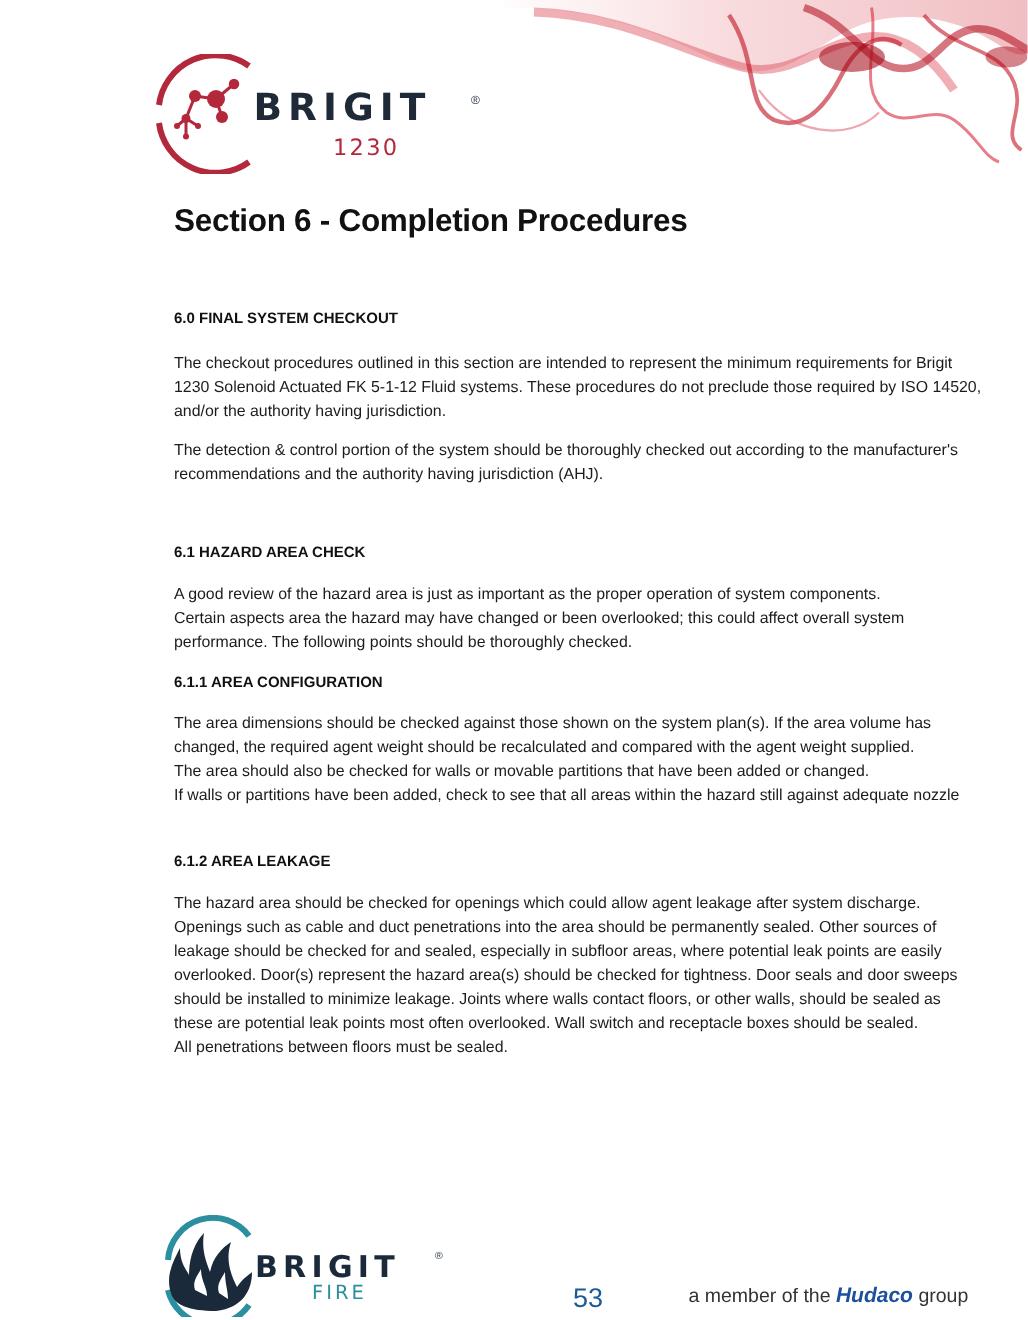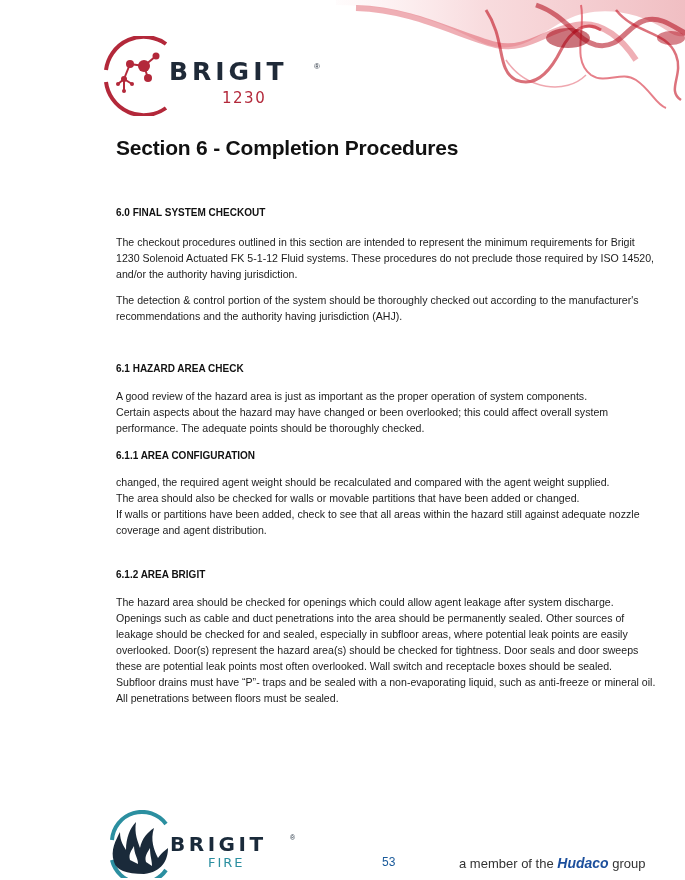--- a/index.html
+++ b/index.html
@@ -20,21 +20,21 @@
   .h { position:absolute; left:80px; font-size:10px; font-weight:bold; color:#111; margin:0;text-align:right; }
   .p { position:absolute; left:80px; width:560px; font-size:10.6px; line-height:16px;
        color:#1c1c1c; margin:0; }
   .p span { display:block; white-space:nowrap; }
   .footer-logo { position:absolute; left:70px; top:810px; width:200px; height:68px; }
   .fire-word { position:absolute; left:134px; top:832px; font-family:"DejaVu Sans", sans-serif;
                font-size:20px; letter-spacing:3.5px; font-weight:bold; color:#1a2a3a; }
   .fire-reg { position:absolute; left:254px; top:834px; font-size:7px; color:#1a2a3a; }
   .fire-sub { position:absolute; left:172px; top:855px; font-family:"DejaVu Sans", sans-serif;
               font-size:13px; letter-spacing:2px; color:#2b8fa0; }
-  .page-num { position:absolute; left:346px; top:855px; font-size:12px; color:#1a5a9a; }
+  .page-num { position:absolute; left:346px; top:855px; font-size:18px; color:#1a5a9a; }
   .member { position:absolute; left:423px; top:855px; font-size:13px; color:#333; }
   .member .hud { color:#1c4f9c; font-weight:bold; font-style:italic; font-size:14px; }
 </style>
 </head>
 <body>
 
 <div class="page">
   <div class="right-edge"></div>
 
   <svg class="smoke" viewBox="0 0 365 115">
@@ -92,40 +92,40 @@
     <span>and/or the authority having jurisdiction.</span>
   </p>
   <p class="p" style="top:292px;">
     <span>The detection &amp; control portion of the system should be thoroughly checked out according to the manufacturer's</span>
     <span>recommendations and the authority having jurisdiction (AHJ).</span>
   </p>
 
   <h2 class="h" style="top:363px;">6.1 HAZARD AREA CHECK</h2>
   <p class="p" style="top:388px;">
     <span>A good review of the hazard area is just as important as the proper operation of system components.</span>
-    <span>Certain aspects about the hazard may have changed or been overlooked; this could affect overall system</span>
-    <span>performance. The adequate points should be thoroughly checked.</span>
+    <span>Certain aspects area the hazard may have changed or been overlooked; this could affect overall system</span>
+    <span>performance. The following points should be thoroughly checked.</span>
   </p>
 
   <h2 class="h" style="top:450px;">6.1.1 AREA CONFIGURATION</h2>
   <p class="p" style="top:474px;">
+    <span>The area dimensions should be checked against those shown on the system plan(s). If the area volume has</span>
     <span>changed, the required agent weight should be recalculated and compared with the agent weight supplied.</span>
     <span>The area should also be checked for walls or movable partitions that have been added or changed.</span>
     <span>If walls or partitions have been added, check to see that all areas within the hazard still against adequate nozzle</span>
-    <span>coverage and agent distribution.</span>
   </p>
 
-  <h2 class="h" style="top:569px;">6.1.2 AREA BRIGIT</h2>
+  <h2 class="h" style="top:569px;">6.1.2 AREA LEAKAGE</h2>
   <p class="p" style="top:594px;">
     <span>The hazard area should be checked for openings which could allow agent leakage after system discharge.</span>
     <span>Openings such as cable and duct penetrations into the area should be permanently sealed. Other sources of</span>
     <span>leakage should be checked for and sealed, especially in subfloor areas, where potential leak points are easily</span>
     <span>overlooked. Door(s) represent the hazard area(s) should be checked for tightness. Door seals and door sweeps</span>
+    <span>should be installed to minimize leakage. Joints where walls contact floors, or other walls, should be sealed as</span>
     <span>these are potential leak points most often overlooked. Wall switch and receptacle boxes should be sealed.</span>
-    <span>Subfloor drains must have “P”- traps and be sealed with a non-evaporating liquid, such as anti-freeze or mineral oil.</span>
     <span>All penetrations between floors must be sealed.</span>
   </p>
 
   <svg class="footer-logo" viewBox="0 0 200 68">
     <path d="M6,30 A30,30 0 0 1 60,14" stroke="#2b8fa0" stroke-width="4" fill="none"></path>
     <path d="M6,50 A30,30 0 0 0 60,60" stroke="#2b8fa0" stroke-width="4" fill="none"></path>
     <path d="M8,52 C4,40 10,30 14,22 C14,32 18,36 20,40 C20,28 24,18 30,12 C28,24 32,32 34,38 C36,28 42,22 48,18 C44,30 48,40 52,48 C56,42 60,40 62,38 C62,50 56,62 38,64 C20,64 10,60 8,52 Z" fill="#1a2a3a"></path>
     <path d="M24,50 C22,44 26,40 28,36 C28,44 32,48 32,54 Z" fill="#ffffff"></path>
     <path d="M40,52 C38,46 42,42 44,38 C44,46 46,50 46,56 Z" fill="#ffffff"></path>
   </svg>

